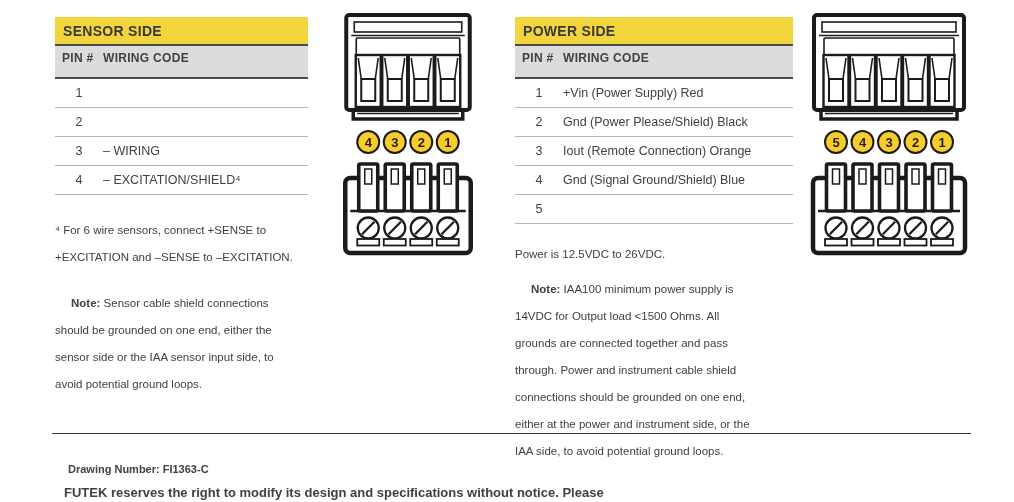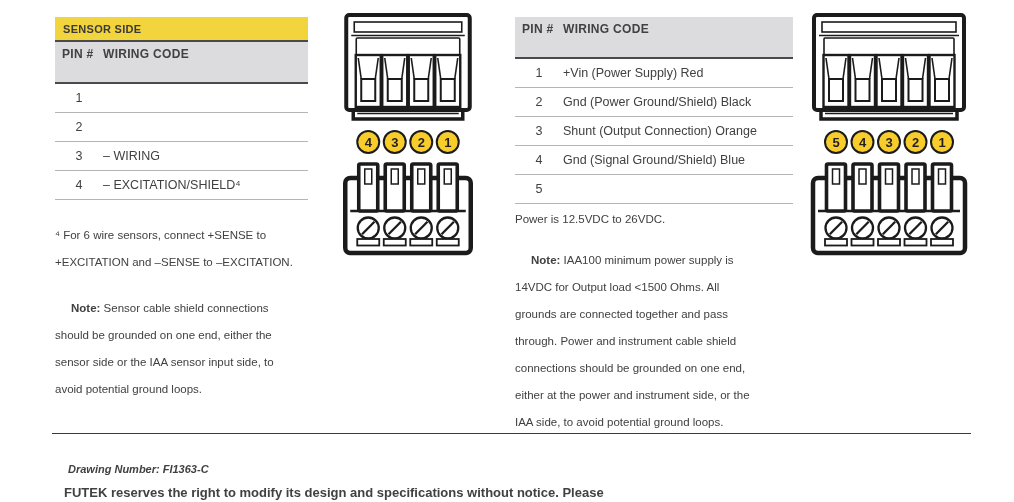--- a/index.html
+++ b/index.html
@@ -6,46 +6,46 @@
   body{
     position:relative;width:1014px;height:502px;overflow:hidden;
     font-family:"Liberation Sans",sans-serif;color:#414042;
   }
   .abs{position:absolute;}
   
   .wtable{background:#fff;}
   #sensor-col{left:55px;top:17px;width:253px;}
   #power-col{left:515px;top:17px;width:278px;}
   .table-title{
-    background:#f2d43c;color:#3a3a3c;font-weight:bold;font-size:11px;
+    background:#f2d43c;color:#3a3a3c;font-weight:bold;font-size:14px;
     letter-spacing:.3px;padding:6px 16px 5px 8px;border-bottom:2px solid #4a4a4c;
   }
   .colhead{
     background:#dcdcde;display:grid;grid-template-columns:48px 1fr;
     font-weight:bold;font-size:12px;letter-spacing:.3px;
-    padding:5px 0 21px 0;border-bottom:2px solid #4a4a4c;
+    padding:5px 0 12px 0;border-bottom:2px solid #4a4a4c;
   }
   .colhead .c1{padding-left:7px;}
   .trow{
     display:grid;grid-template-columns:48px 1fr;align-items:center;
     height:28px;font-size:12.5px;border-bottom:1px solid #b5b5b7;
   }
   .trow .pin{text-align:center;}
   .footnote,.note,.powerline{font-size:11.5px;line-height:27px;}
   #sensor-col .footnote{margin-top:22px;width:250px;}
   #sensor-col .note{margin-top:19px;width:237px;}
-  #power-col .powerline{margin-top:2px;}
-  #power-col .note{margin-top:14px;width:240px;}
+  #power-col .powerline{margin-top:17px;}
+  #power-col .note{margin-top:8px;width:240px;}
   .note b,.drawing{font-weight:bold;padding-left:16px;}
   
   #sensor-diagram{left:340px;top:13px;}
   #power-diagram{left:808px;top:13px;}
   
   .divider{left:52px;top:433px;width:919px;height:0;border-top:1.5px solid #3a3a3c;}
-  .drawing{left:52px;top:463px;font-size:11px;font-style:italic;}
+  .drawing{left:52px;top:463px;font-size:11px;}
   .disclaimer{left:64px;top:485px;font-size:13px;font-weight:bold;}
 </style>
 </head>
 <body>
 
 <div class="abs wtable" id="sensor-col">
   <div class="table-title">SENSOR SIDE</div>
   <div class="colhead">
     <span class="c1">PIN #</span>
     <span class="c2">WIRING CODE</span>
@@ -155,36 +155,37 @@
         <circle cx="81.25" cy="129" r="11" fill="#f7cc2b" stroke="#1b1b1b" stroke-width="2"></circle>
         <text x="81.25" y="133.5" text-anchor="middle" font-size="13" font-weight="bold" fill="#231f20" font-family="&quot;Liberation Sans&quot;,sans-serif">2</text>
       </g>
       <g>
         <circle cx="107.75" cy="129" r="11" fill="#f7cc2b" stroke="#1b1b1b" stroke-width="2"></circle>
         <text x="107.75" y="133.5" text-anchor="middle" font-size="13" font-weight="bold" fill="#231f20" font-family="&quot;Liberation Sans&quot;,sans-serif">1</text>
       </g>
     </svg></div>
 
 <div class="abs wtable" id="power-col">
+  <div class="table-title">POWER SIDE</div>
   <div class="colhead">
     <span class="c1">PIN #</span>
     <span class="c2">WIRING CODE</span>
   </div>
   <div>
       <div class="trow">
         <span class="pin">1</span>
         <span class="code">+Vin (Power Supply) Red</span>
       </div>
       <div class="trow">
         <span class="pin">2</span>
-        <span class="code">Gnd (Power Ground/Shield) Black</span>
+        <span class="code">Gnd (Power Please/Shield) Black</span>
       </div>
       <div class="trow">
         <span class="pin">3</span>
-        <span class="code">Shunt (Output Connection) Orange</span>
+        <span class="code">Iout (Remote Connection) Orange</span>
       </div>
       <div class="trow">
         <span class="pin">4</span>
         <span class="code">Gnd (Signal Ground/Shield) Blue</span>
       </div>
       <div class="trow">
         <span class="pin">5</span>
       </div>
     </div>
   <div class="powerline">Power is 12.5VDC to 26VDC.</div>

